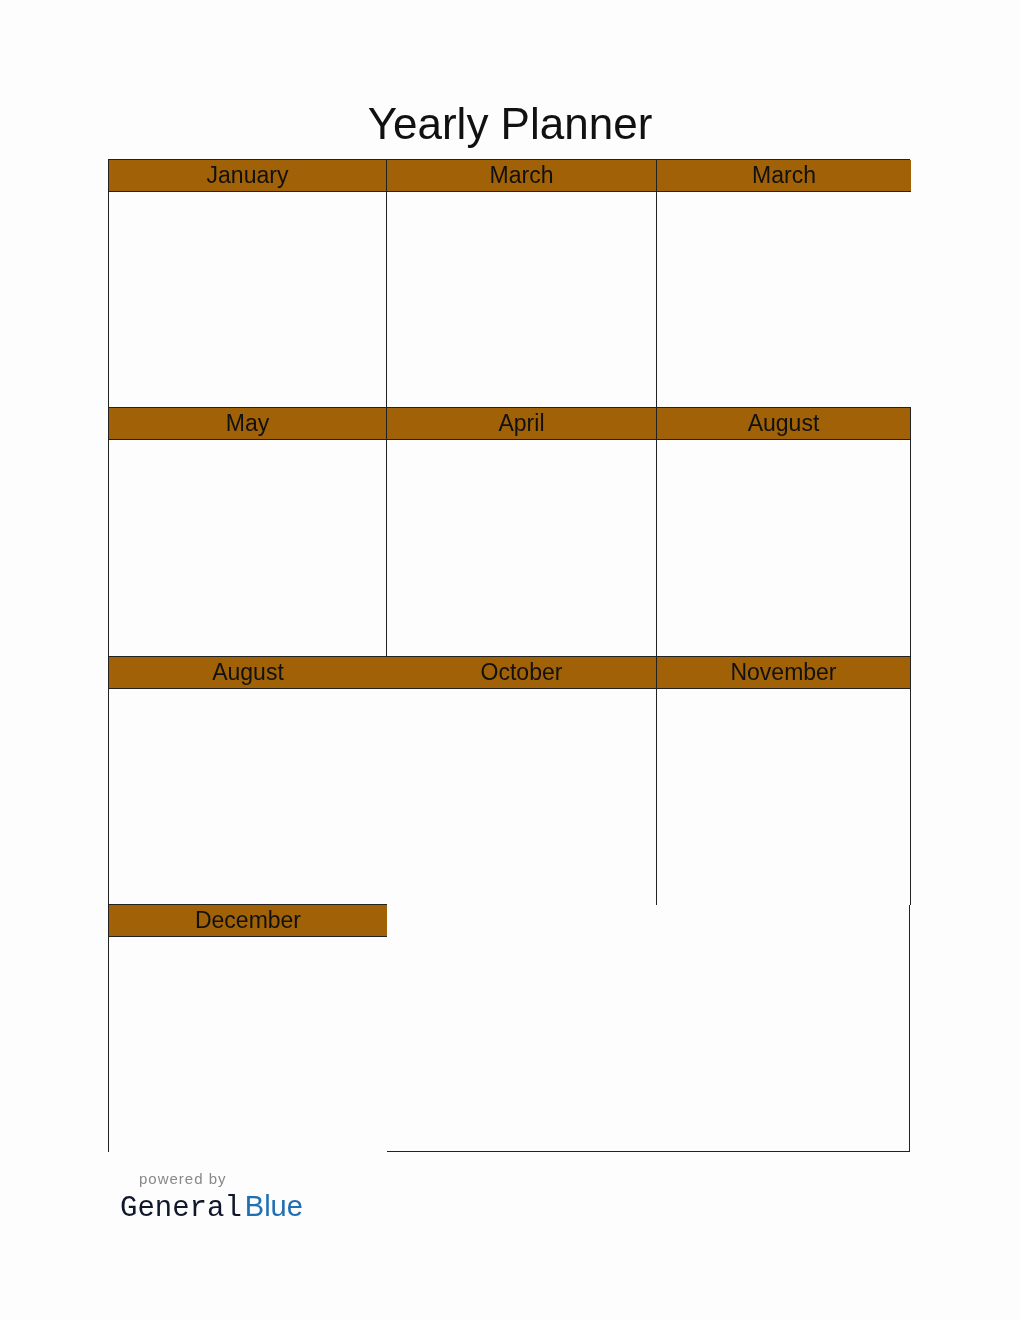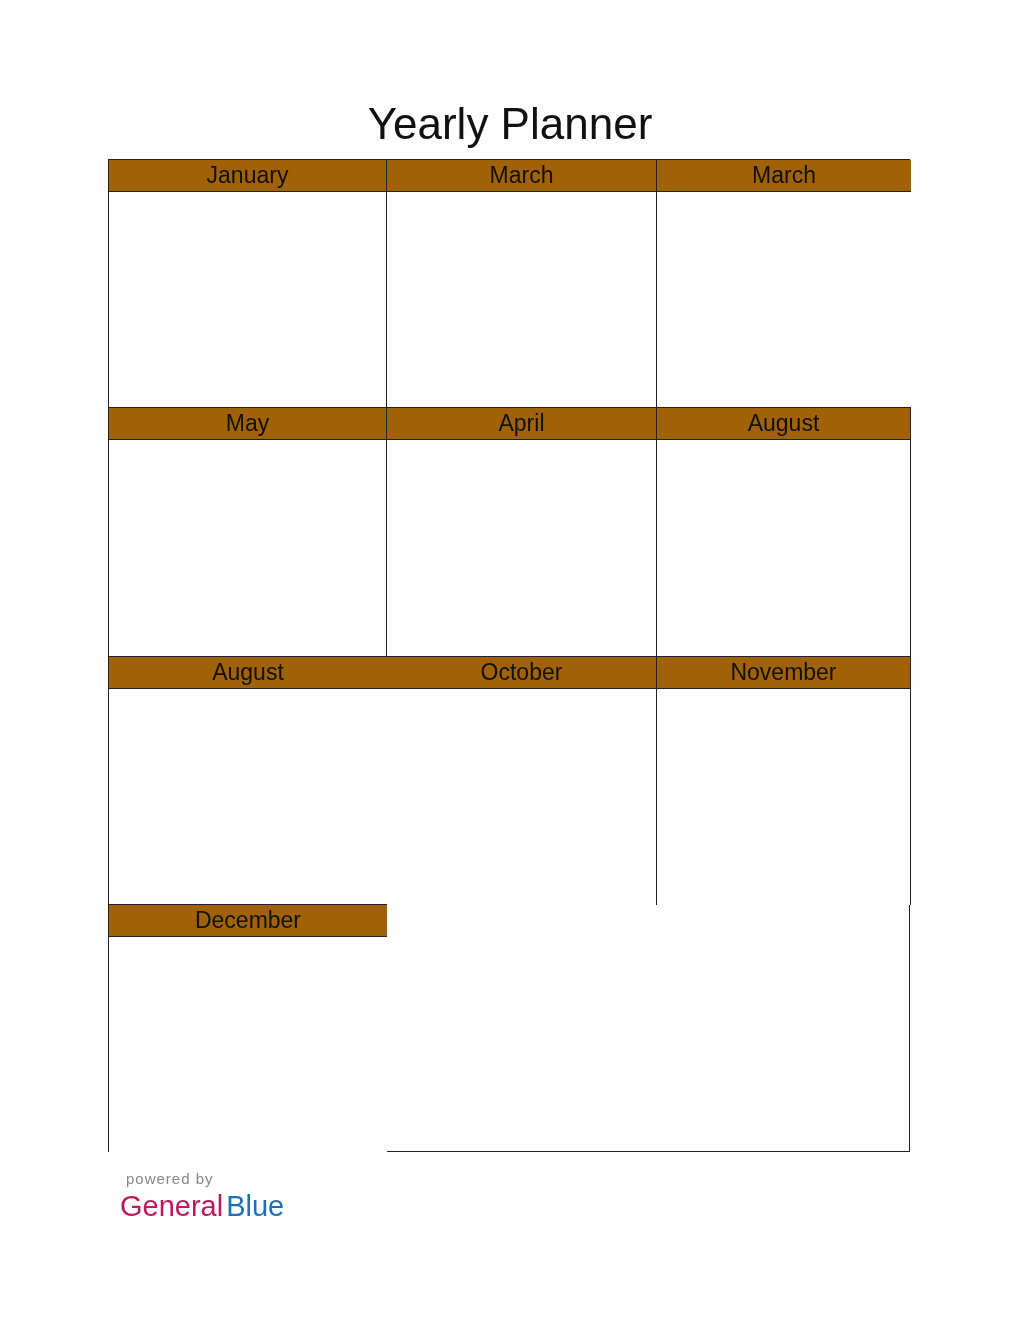--- a/index.html
+++ b/index.html
@@ -24,23 +24,23 @@
   }
   .cell.c3 { border-right: none; }
   .cell.r4 { border-bottom: none; text-align: center; }
   .head {
     height: 32px; background: #a16207; border-bottom: 1px solid #222;
     display: flex; align-items: center; justify-content: center;
     font-size: 23px; color: #111; box-sizing: border-box;
   }
   .body { flex: 1; background: #fdfdfd; }
   .brand { position: absolute; left: 120px; top: 1170px; }
-  .powered { font-size: 15px; color: #888; letter-spacing: 1px; margin-left: 6px; }
+  .powered { font-size: 15px; color: #888; letter-spacing: 1px; margin-left: 19px; }
   .logo { font-size: 29px; line-height: 34px; margin-top: 2px; }
-  .logo .g { color: #be185d; }
+  .logo .g { color: #0f172a; font-family: Liberation Mono, monospace; }
   .logo .b { color: #1f6fb2; margin-left: 3px; }
 </style>
 </head>
 <body>
 
 <div class="title">Yearly Planner</div>
 
 <div class="grid">
   <div class="cell">
       <div class="head">January</div>

